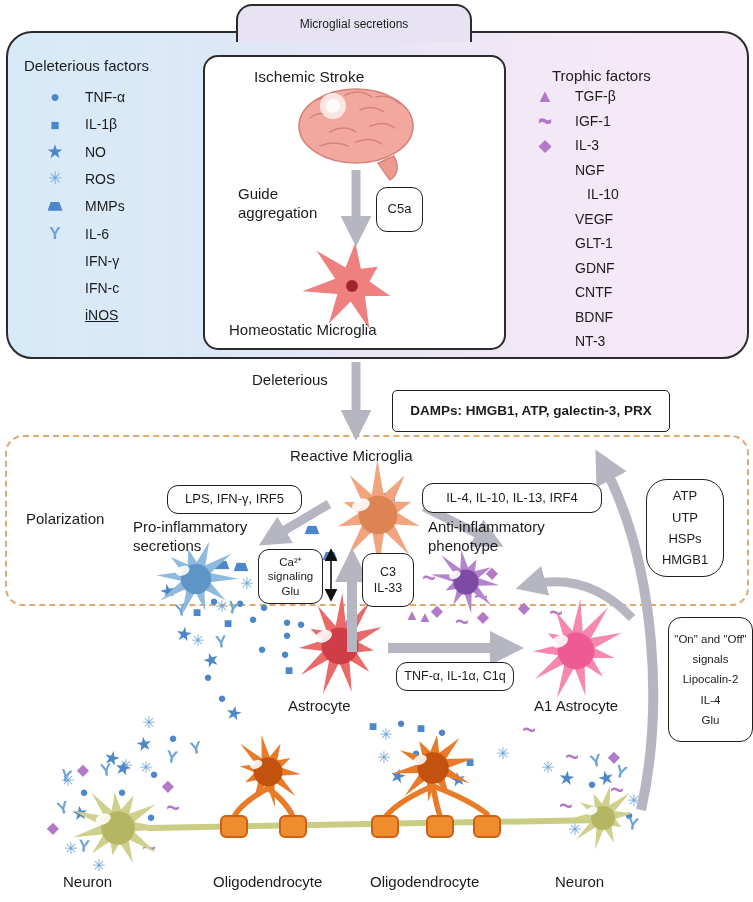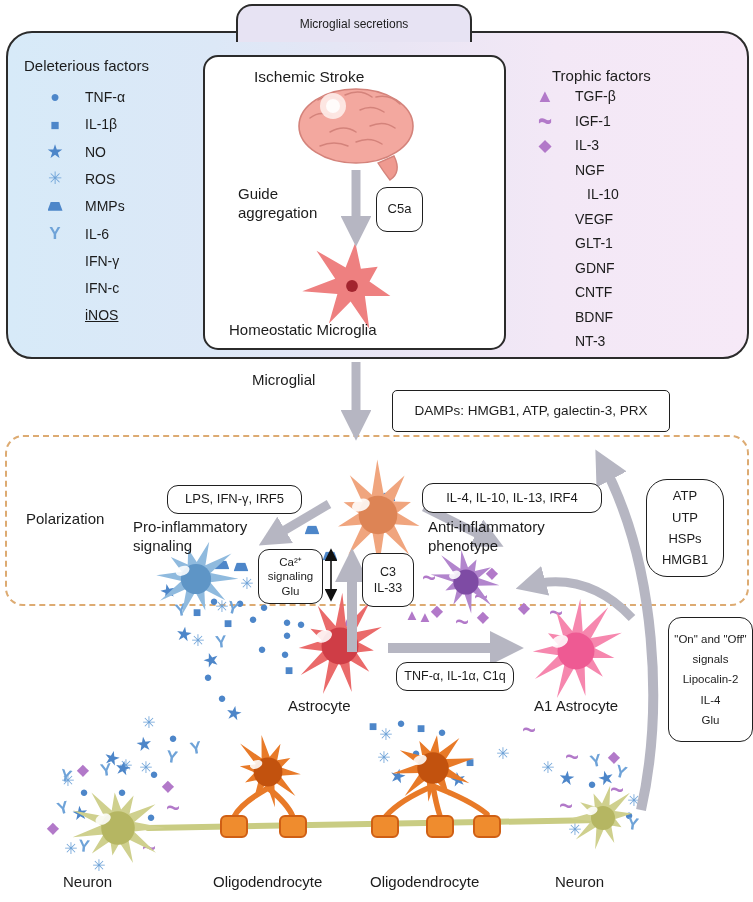--- a/index.html
+++ b/index.html
@@ -142,31 +142,32 @@
       </div>
     </div>
 
   <div class="abs lbl" style="left:254px;top:67px;width:200px;font-size:15.5px;">Ischemic Stroke</div>
   <div class="abs lbl" style="left:238px;top:185px;width:112px;">Guide aggregation</div>
   <div class="abs box" style="left:376px;top:187px;width:45px;height:43px;">
     <span>C5a</span>
   </div>
   <div class="abs lbl" style="left:229px;top:321px;width:250px;">Homeostatic Microglia</div>
 
-  <div class="abs lbl" style="left:252px;top:371px;width:95px;">Microglial</div>
-
-  <div class="abs box" style="left:392px;top:390px;width:276px;height:40px;border-radius:5px;font-size:13.5px;">
+  <div class="abs lbl" style="left:252px;top:371px;width:95px;">Deleterious</div>
+
+  <div class="abs box" style="left:392px;top:390px;width:276px;height:40px;border-radius:5px;font-size:13.5px;font-weight:bold;">
     <span>DAMPs: HMGB1, ATP, galectin-3, PRX</span>
   </div>
 
+  <div class="abs lbl" style="left:290px;top:447px;width:155px;">Reactive Microglia</div>
   <div class="abs lbl" style="left:26px;top:510px;width:100px;">Polarization</div>
   <div class="abs box" style="left:167px;top:485px;width:133px;height:27px;">
     <span>LPS, IFN-γ, IRF5</span>
   </div>
-  <div class="abs lbl" style="left:133px;top:518px;width:142px;">Pro-inflammatory signaling</div>
+  <div class="abs lbl" style="left:133px;top:518px;width:142px;">Pro-inflammatory secretions</div>
   <div class="abs box" style="left:422px;top:483px;width:178px;height:28px;">
     <span>IL-4, IL-10, IL-13, IRF4</span>
   </div>
   <div class="abs lbl" style="left:428px;top:518px;width:175px;">Anti-inflammatory phenotype</div>
 
   <div class="abs box" style="left:258px;top:549px;width:63px;height:53px;font-size:11.5px;line-height:1.25;">
     <span>Ca²⁺</span>
     <span>signaling</span>
     <span>Glu</span>
   </div>

